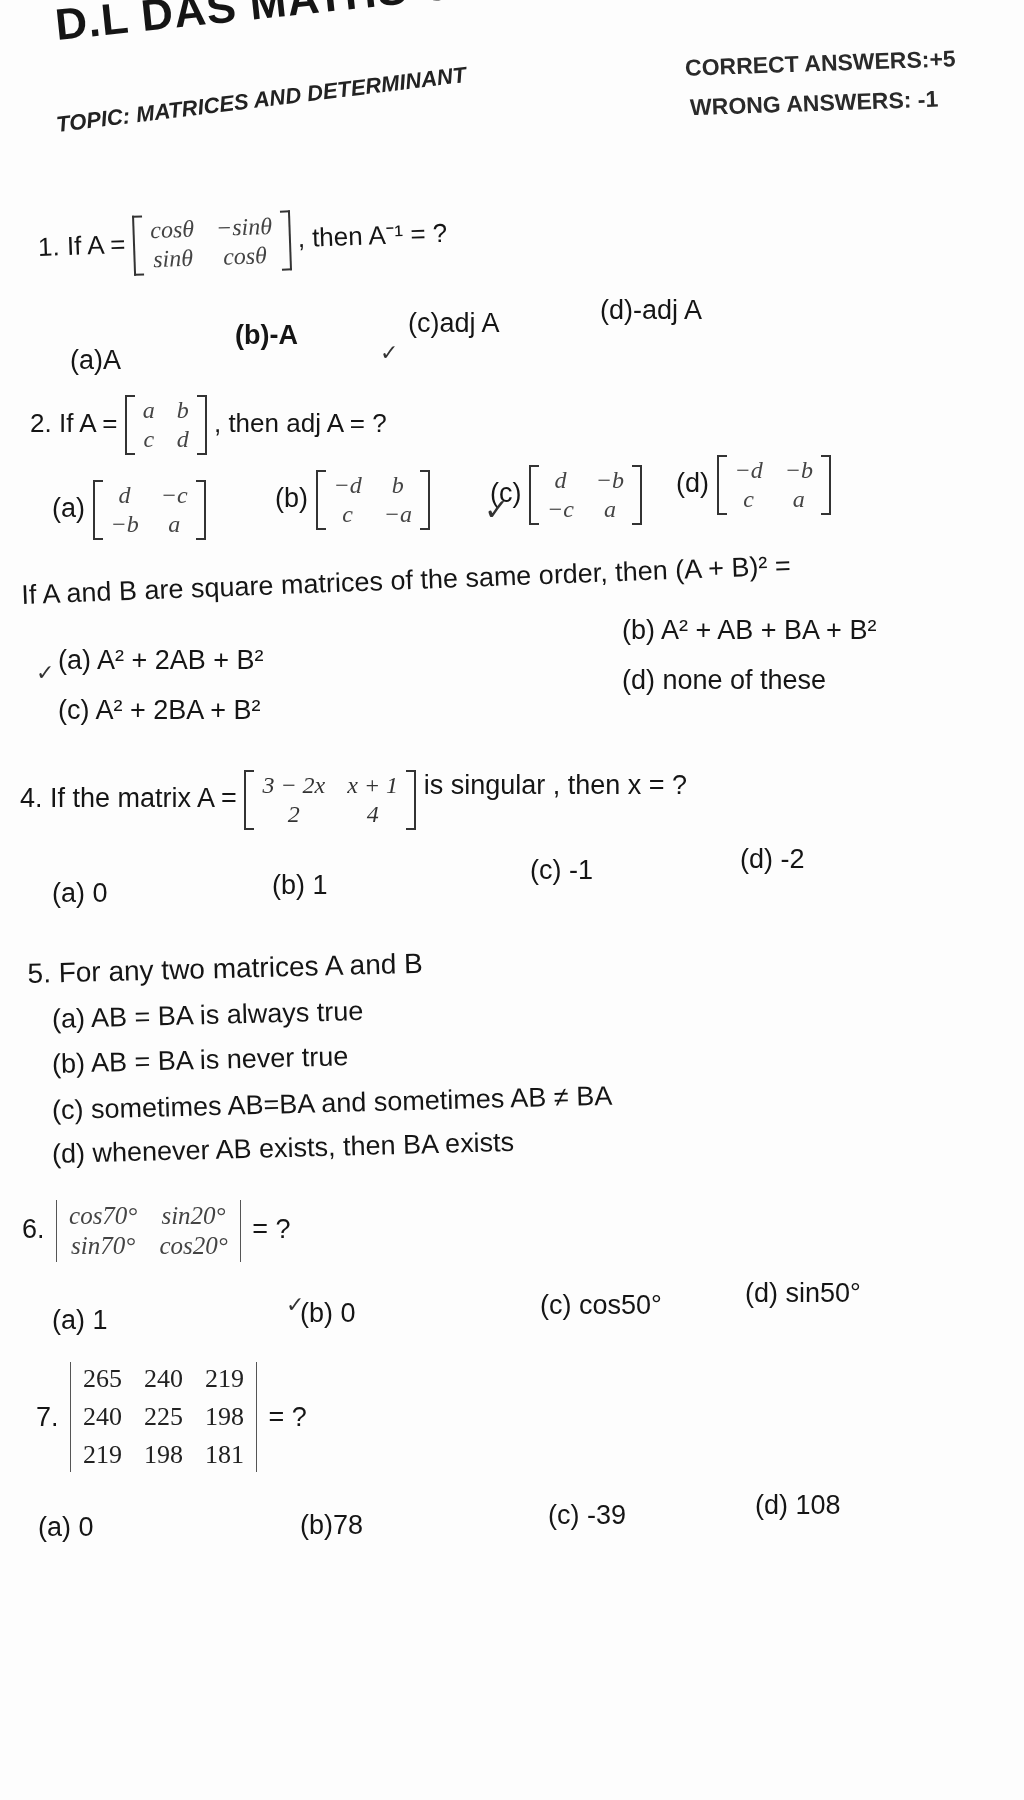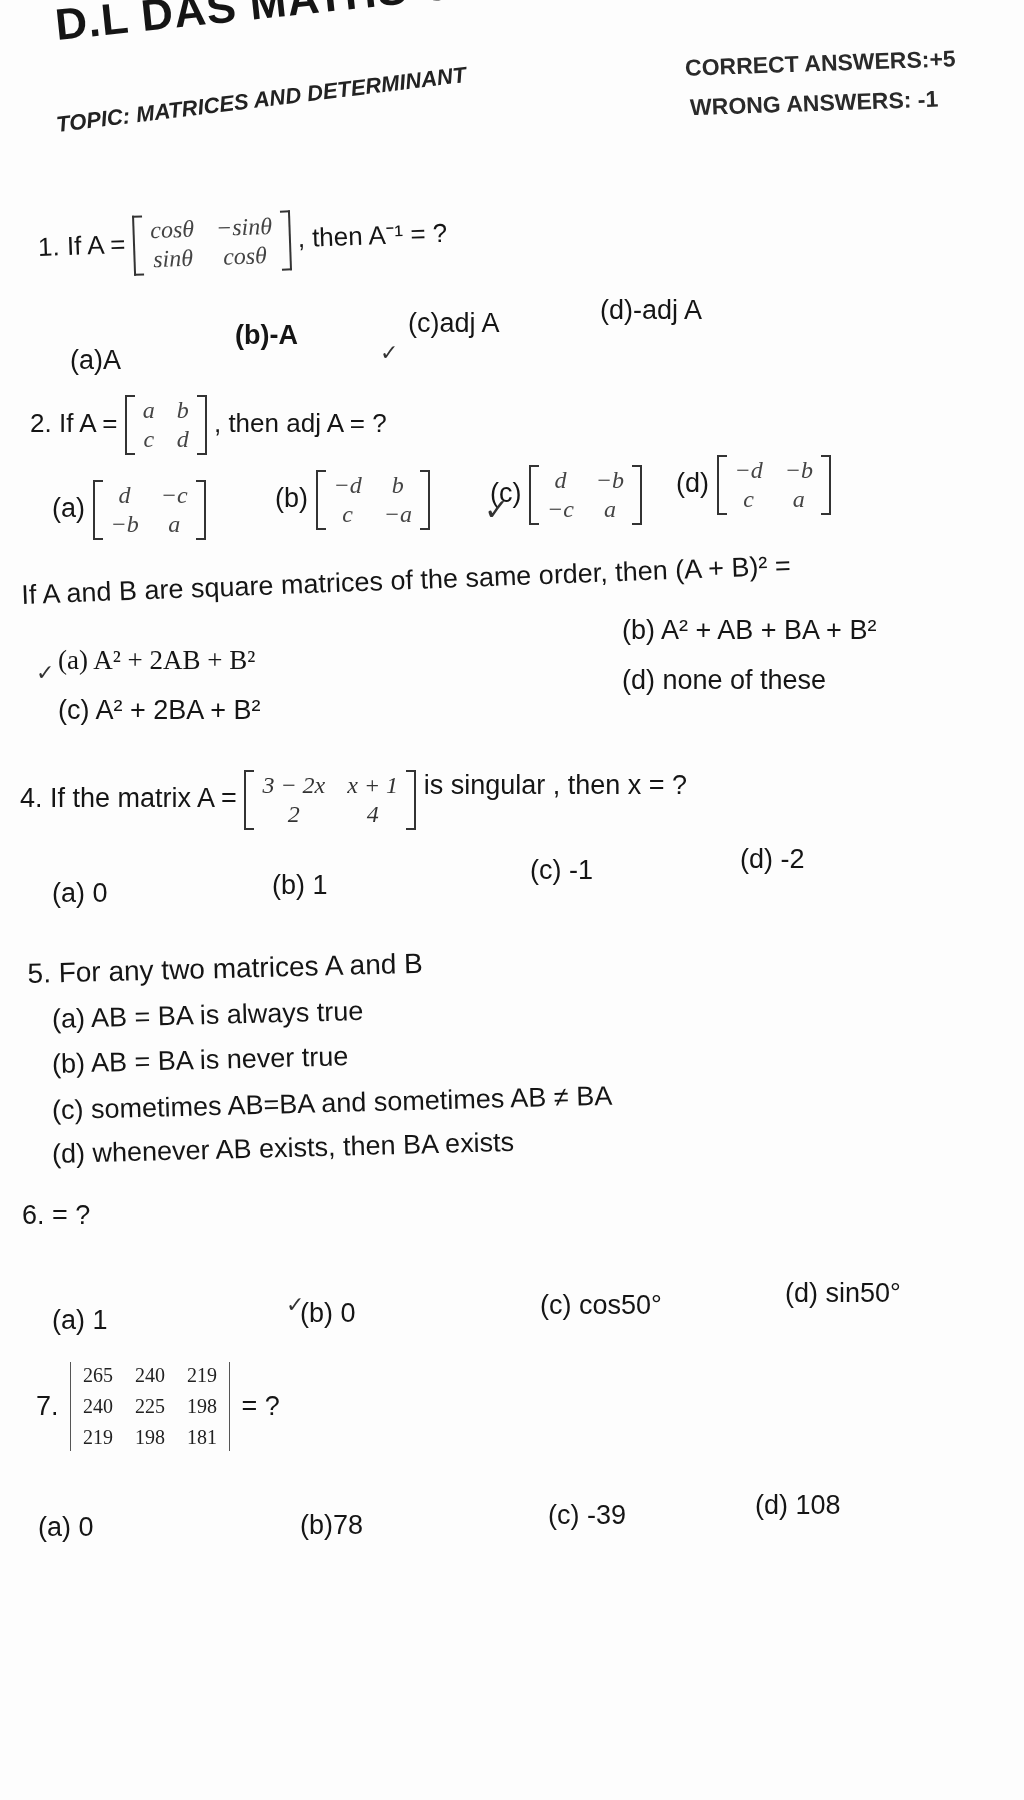--- a/index.html
+++ b/index.html
@@ -116,21 +116,21 @@
       <span>−d</span>
       <span>−b</span>
       <span>c</span>
       <span>a</span>
     </span>
     <span class="br-r"></span>
   </span>
 </div>
 
 <div class="abs q" style="left:22px; top:580px; font-size:27px; transform:rotate(-2.2deg); transform-origin:left bottom;">If A and B are square matrices of the same order, then (A + B)² =</div>
-<div class="abs opt" style="left:58px; top:645px;font-family:Liberation Serif, serif;">(a) A² + 2AB + B²</div>
+<div class="abs opt" style="left:58px; top:645px;">(a) A² + 2AB + B²</div>
 <div class="abs tick" style="left:36px; top:660px;">✓</div>
 <div class="abs opt" style="left:622px; top:615px;">(b) A² + AB + BA + B²</div>
 <div class="abs opt" style="left:58px; top:695px;text-align:right;">(c) A² + 2BA + B²</div>
 <div class="abs opt" style="left:622px; top:665px;">(d) none of these</div>
 
 <div class="abs q" style="left:20px; top:770px; font-size:27px;">
   <span>4.</span>
   <span>If the matrix A =</span>
   <span class="matrix">
     <span class="br-l"></span>
@@ -153,37 +153,47 @@
   <span>5.</span>
   <span>For any two matrices A and B</span>
 </div>
 <div class="abs opt" style="left:52px; top:1000px; transform:rotate(-1.5deg);">(a) AB = BA is always true</div>
 <div class="abs opt" style="left:52px; top:1045px; transform:rotate(-1.5deg);">(b) AB = BA is never true</div>
 <div class="abs opt" style="left:52px; top:1088px; transform:rotate(-1.5deg);">(c) sometimes AB=BA and sometimes AB ≠ BA</div>
 <div class="abs opt" style="left:52px; top:1133px; transform:rotate(-1.5deg);">(d) whenever AB exists, then BA exists</div>
 
 <div class="abs q" style="left:22px; top:1200px; font-size:27px;">
   <span>6.</span>
+  <span class="matrix">
+    <span class="bar"></span>
+    <span class="grid g2" style="font-size:25px;">
+      <span>cos70°</span>
+      <span>sin20°</span>
+      <span>sin70°</span>
+      <span>cos20°</span>
+    </span>
+    <span class="bar"></span>
+  </span>
   <span>= ?</span>
 </div>
 <div class="abs opt" style="left:52px; top:1305px;">(a) 1</div>
 <div class="abs opt" style="left:292px; top:1298px;margin-left:8px;">(b) 0</div>
 <div class="abs tick" style="left:286px; top:1292px;">✓</div>
 <div class="abs opt" style="left:540px; top:1290px;">
   <span>(c) cos50°</span>
 </div>
-<div class="abs opt" style="left:745px; top:1278px;margin-left:40px;">
+<div class="abs opt" style="left:745px; top:1278px;">
   <span>(d) sin50°</span>
 </div>
 
 <div class="abs q" style="left:36px; top:1362px; font-size:27px;">
   <span style="vertical-align:middle;">7.</span>
   <span class="matrix">
     <span class="bar"></span>
-    <span class="grid g3" style="font-size:20px; row-gap:8px;">
+    <span class="grid g3" style="font-size:26px; row-gap:8px;">
       <span>265</span>
       <span>240</span>
       <span>219</span>
       <span>240</span>
       <span>225</span>
       <span>198</span>
       <span>219</span>
       <span>198</span>
       <span>181</span>
     </span>

